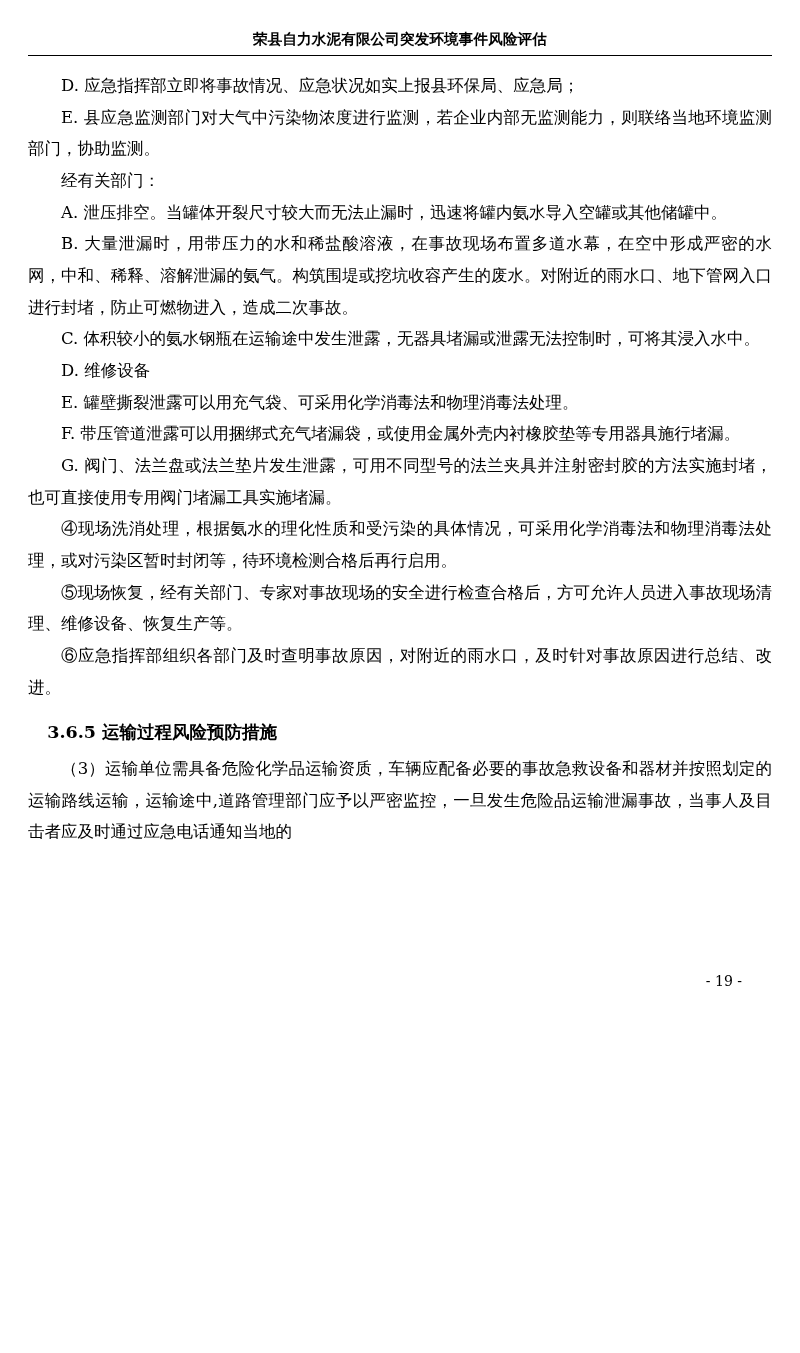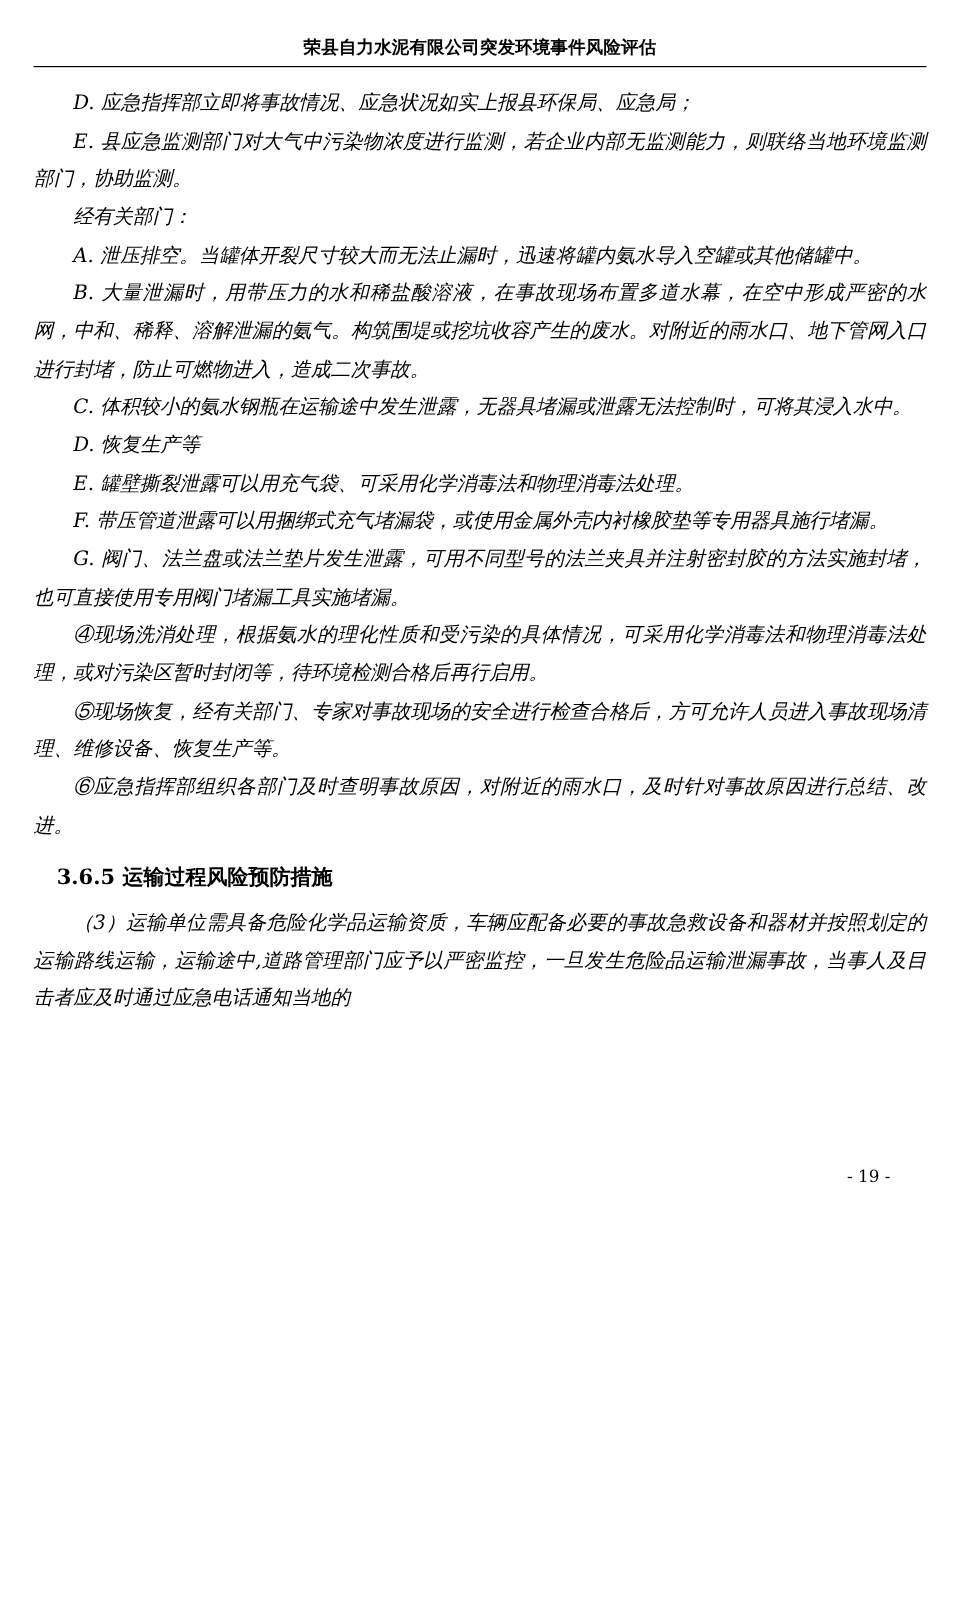--- a/index.html
+++ b/index.html
@@ -43,21 +43,21 @@
     padding-top: 14px;
   }
   p.para {
     margin: 0 0 0 0;
     font-size: 16.5px;
     line-height: 1.92;
     text-align: justify;
     text-justify: inter-ideograph;
     font-family: "DejaVu Serif", "Liberation Serif", serif;
   }
-  p.indent2 { text-indent: 2em; font-style: italic; }
+  p.indent2 { text-indent: 2em; }
   h3.section {
     font-size: 17.5px;
     font-weight: bold;
     margin: 14px 0 4px 0;
     text-indent: 1.1em;
     line-height: 1.8;
     font-family: "DejaVu Serif", "Liberation Serif", serif;
   }
   .footer {
     position: absolute;
@@ -78,21 +78,21 @@
   <hr class="header-rule">
 
   <div class="body">
 
     <p class="para indent2">D. 应急指挥部立即将事故情况、应急状况如实上报县环保局、应急局；</p>
     <p class="para indent2">E. 县应急监测部门对大气中污染物浓度进行监测，若企业内部无监测能力，则联络当地环境监测部门，协助监测。</p>
     <p class="para indent2">经有关部门：</p>
     <p class="para indent2">A. 泄压排空。当罐体开裂尺寸较大而无法止漏时，迅速将罐内氨水导入空罐或其他储罐中。</p>
     <p class="para indent2">B. 大量泄漏时，用带压力的水和稀盐酸溶液，在事故现场布置多道水幕，在空中形成严密的水网，中和、稀释、溶解泄漏的氨气。构筑围堤或挖坑收容产生的废水。对附近的雨水口、地下管网入口进行封堵，防止可燃物进入，造成二次事故。</p>
     <p class="para indent2">C. 体积较小的氨水钢瓶在运输途中发生泄露，无器具堵漏或泄露无法控制时，可将其浸入水中。</p>
-    <p class="para indent2">D. 恢复生产等</p>
+    <p class="para indent2">D. 维修设备</p>
     <p class="para indent2">E. 罐壁撕裂泄露可以用充气袋、可采用化学消毒法和物理消毒法处理。</p>
     <p class="para indent2">F. 带压管道泄露可以用捆绑式充气堵漏袋，或使用金属外壳内衬橡胶垫等专用器具施行堵漏。</p>
     <p class="para indent2">G. 阀门、法兰盘或法兰垫片发生泄露，可用不同型号的法兰夹具并注射密封胶的方法实施封堵，也可直接使用专用阀门堵漏工具实施堵漏。</p>
     <p class="para indent2">④现场洗消处理，根据氨水的理化性质和受污染的具体情况，可采用化学消毒法和物理消毒法处理，或对污染区暂时封闭等，待环境检测合格后再行启用。</p>
     <p class="para indent2">⑤现场恢复，经有关部门、专家对事故现场的安全进行检查合格后，方可允许人员进入事故现场清理、维修设备、恢复生产等。</p>
     <p class="para indent2">⑥应急指挥部组织各部门及时查明事故原因，对附近的雨水口，及时针对事故原因进行总结、改进。</p>
 
     <h3 class="section">3.6.5 运输过程风险预防措施</h3>
 
     <p class="para indent2">（3）运输单位需具备危险化学品运输资质，车辆应配备必要的事故急救设备和器材并按照划定的运输路线运输，运输途中,道路管理部门应予以严密监控，一旦发生危险品运输泄漏事故，当事人及目击者应及时通过应急电话通知当地的</p>

